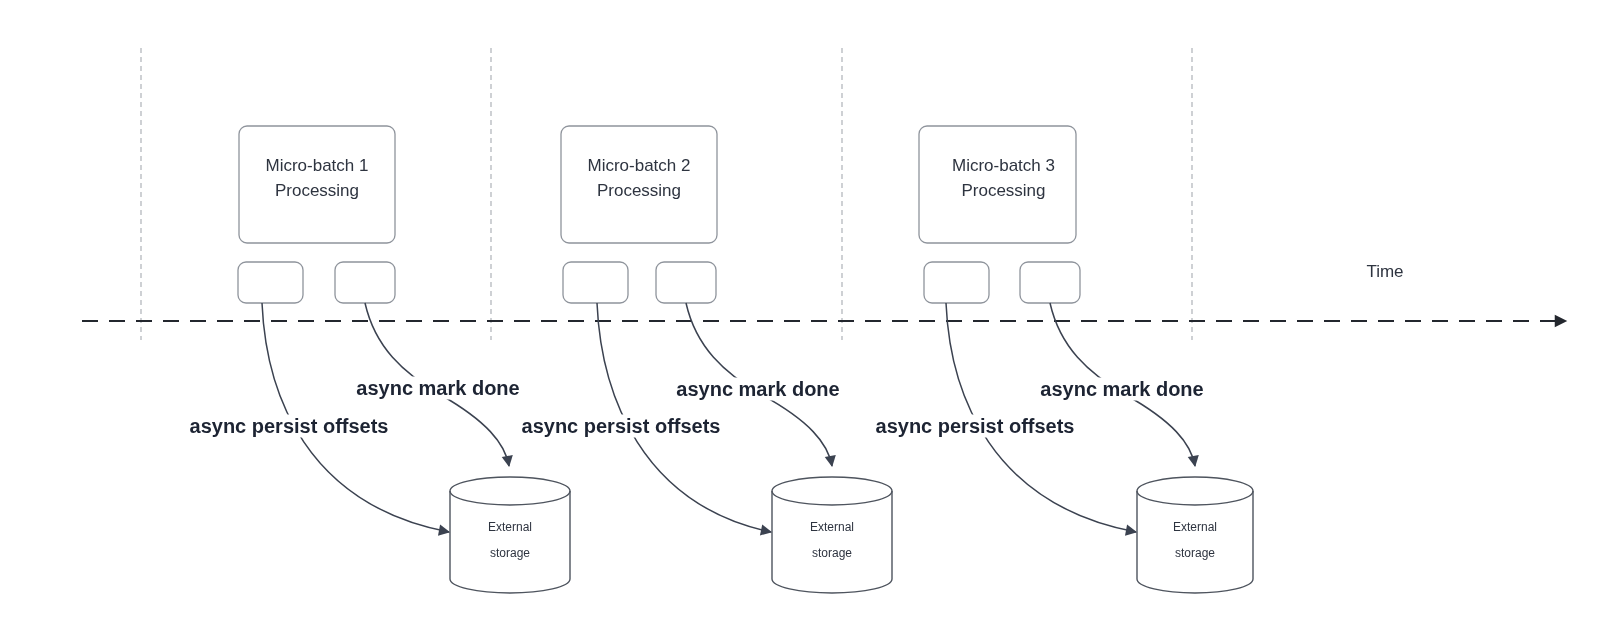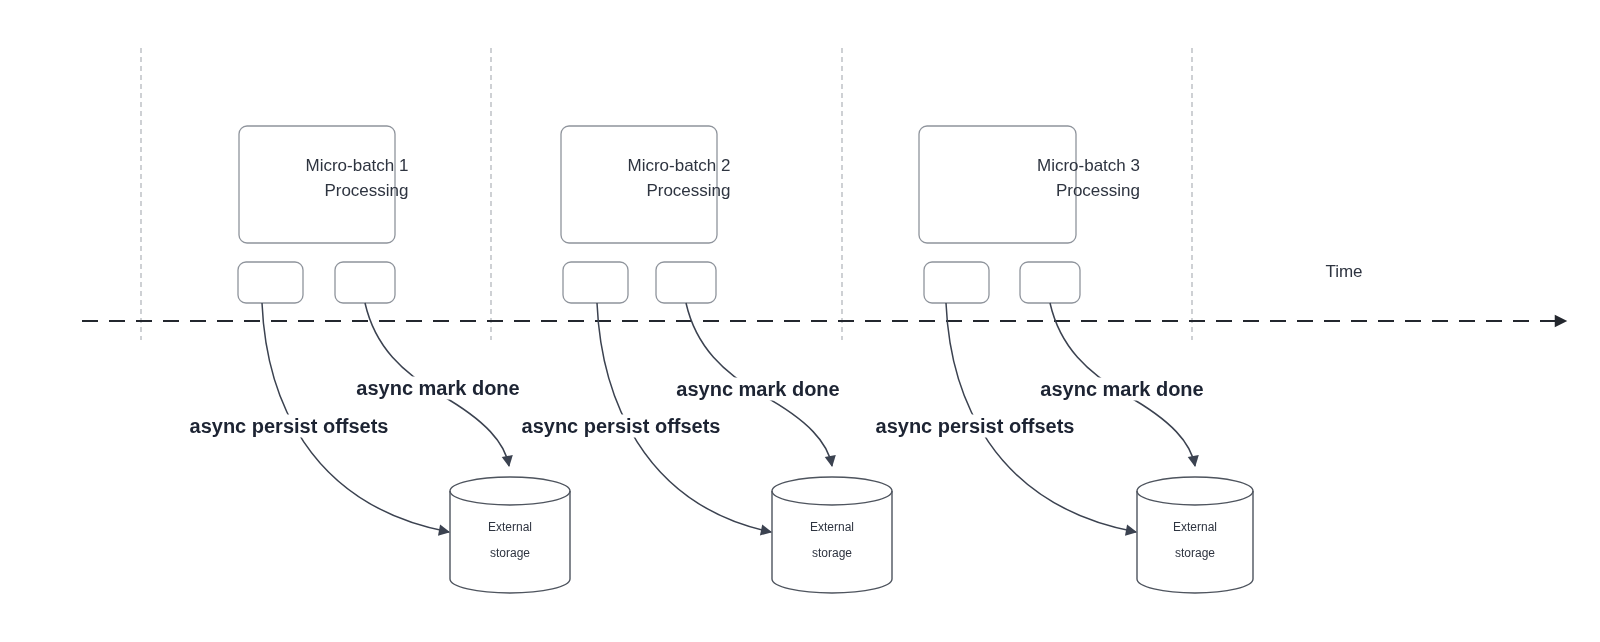--- a/index.html
+++ b/index.html
@@ -15,22 +15,22 @@
   .gridline{stroke:var(--grid);stroke-width:1.3;stroke-dasharray:5 4;fill:none;}
   .axis{stroke:var(--ink);stroke-width:2;stroke-dasharray:16 11;fill:none;}
   .bigbox,.smallbox{fill:var(--bg);stroke:var(--border);stroke-width:1.3;}
   .curve{fill:none;stroke:var(--arrow);stroke-width:1.5;}
   .cyl{fill:var(--bg);stroke:#4e545e;stroke-width:1.4;}
   .cyl-rim{fill:none;stroke:#4e545e;stroke-width:1.4;}
   #arrowhead path{fill:var(--arrow);}
   #axishead path{fill:var(--ink);}
   .box-label{
     position:absolute;display:flex;align-items:center;justify-content:center;
-    text-align:right;white-space:pre-line;color:var(--text);
-    font-size:17px;line-height:25px;padding-left:40px;
+    text-align:center;white-space:pre-line;color:var(--text);
+    font-size:17px;line-height:25px;
   }
   .storage-label{
     position:absolute;display:flex;align-items:center;justify-content:center;
     text-align:center;white-space:pre-line;color:var(--text);
     font-size:12px;line-height:26px;
   }
   .flow-label{
     position:absolute;transform:translate(-50%,-50%);white-space:nowrap;
     font-size:20px;font-weight:bold;color:var(--label);
     background:var(--bg);padding:0 3px;
@@ -90,34 +90,34 @@
       <path class="cyl-rim" d="M1137,491 a58,14 0 0 0 116,0"></path>
       <path class="curve" d="M946,303 C950,395 992,505 1136,532" marker-end="url(#arrowhead)"></path>
       <path class="curve" d="M1050,303 C1060,347 1088,373 1126,395 C1172,421 1191,443 1195,466" marker-end="url(#arrowhead)"></path>
     </g>
   </svg>
 
   <div class="box-label" style="left:239px;top:128px;width:156px;height:100px;">Micro-batch 1
 Processing</div>
   <div class="box-label" style="left:561px;top:128px;width:156px;height:100px;">Micro-batch 2
 Processing</div>
-  <div class="box-label" style="left:970px;top:128px;width:157px;height:100px;">Micro-batch 3
+  <div class="box-label" style="left:925px;top:128px;width:157px;height:100px;">Micro-batch 3
 Processing</div>
 
   <div class="flow-label" style="left:289px;top:426px;">async persist offsets</div>
   <div class="flow-label" style="left:438px;top:388px;">async mark done</div>
 
   <div class="flow-label" style="left:621px;top:426px;">async persist offsets</div>
   <div class="flow-label" style="left:758px;top:389px;">async mark done</div>
 
   <div class="flow-label" style="left:975px;top:426px;">async persist offsets</div>
   <div class="flow-label" style="left:1122px;top:389px;">async mark done</div>
 
   <div class="storage-label" style="left:450px;top:497px;width:120px;height:86px;">External
 storage</div>
   <div class="storage-label" style="left:772px;top:497px;width:120px;height:86px;">External
 storage</div>
   <div class="storage-label" style="left:1137px;top:497px;width:116px;height:86px;">External
 storage</div>
 
-  <div class="time-label" style="left:1344px;top:272px;">Time</div>
+  <div class="time-label" style="left:1385px;top:272px;">Time</div>
 
 </div>
 
 </body></html>

